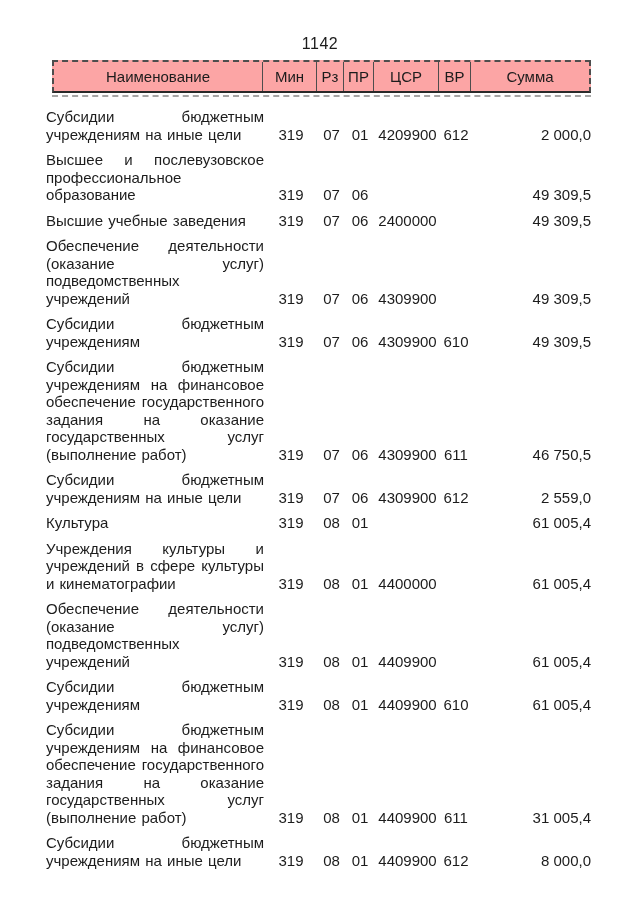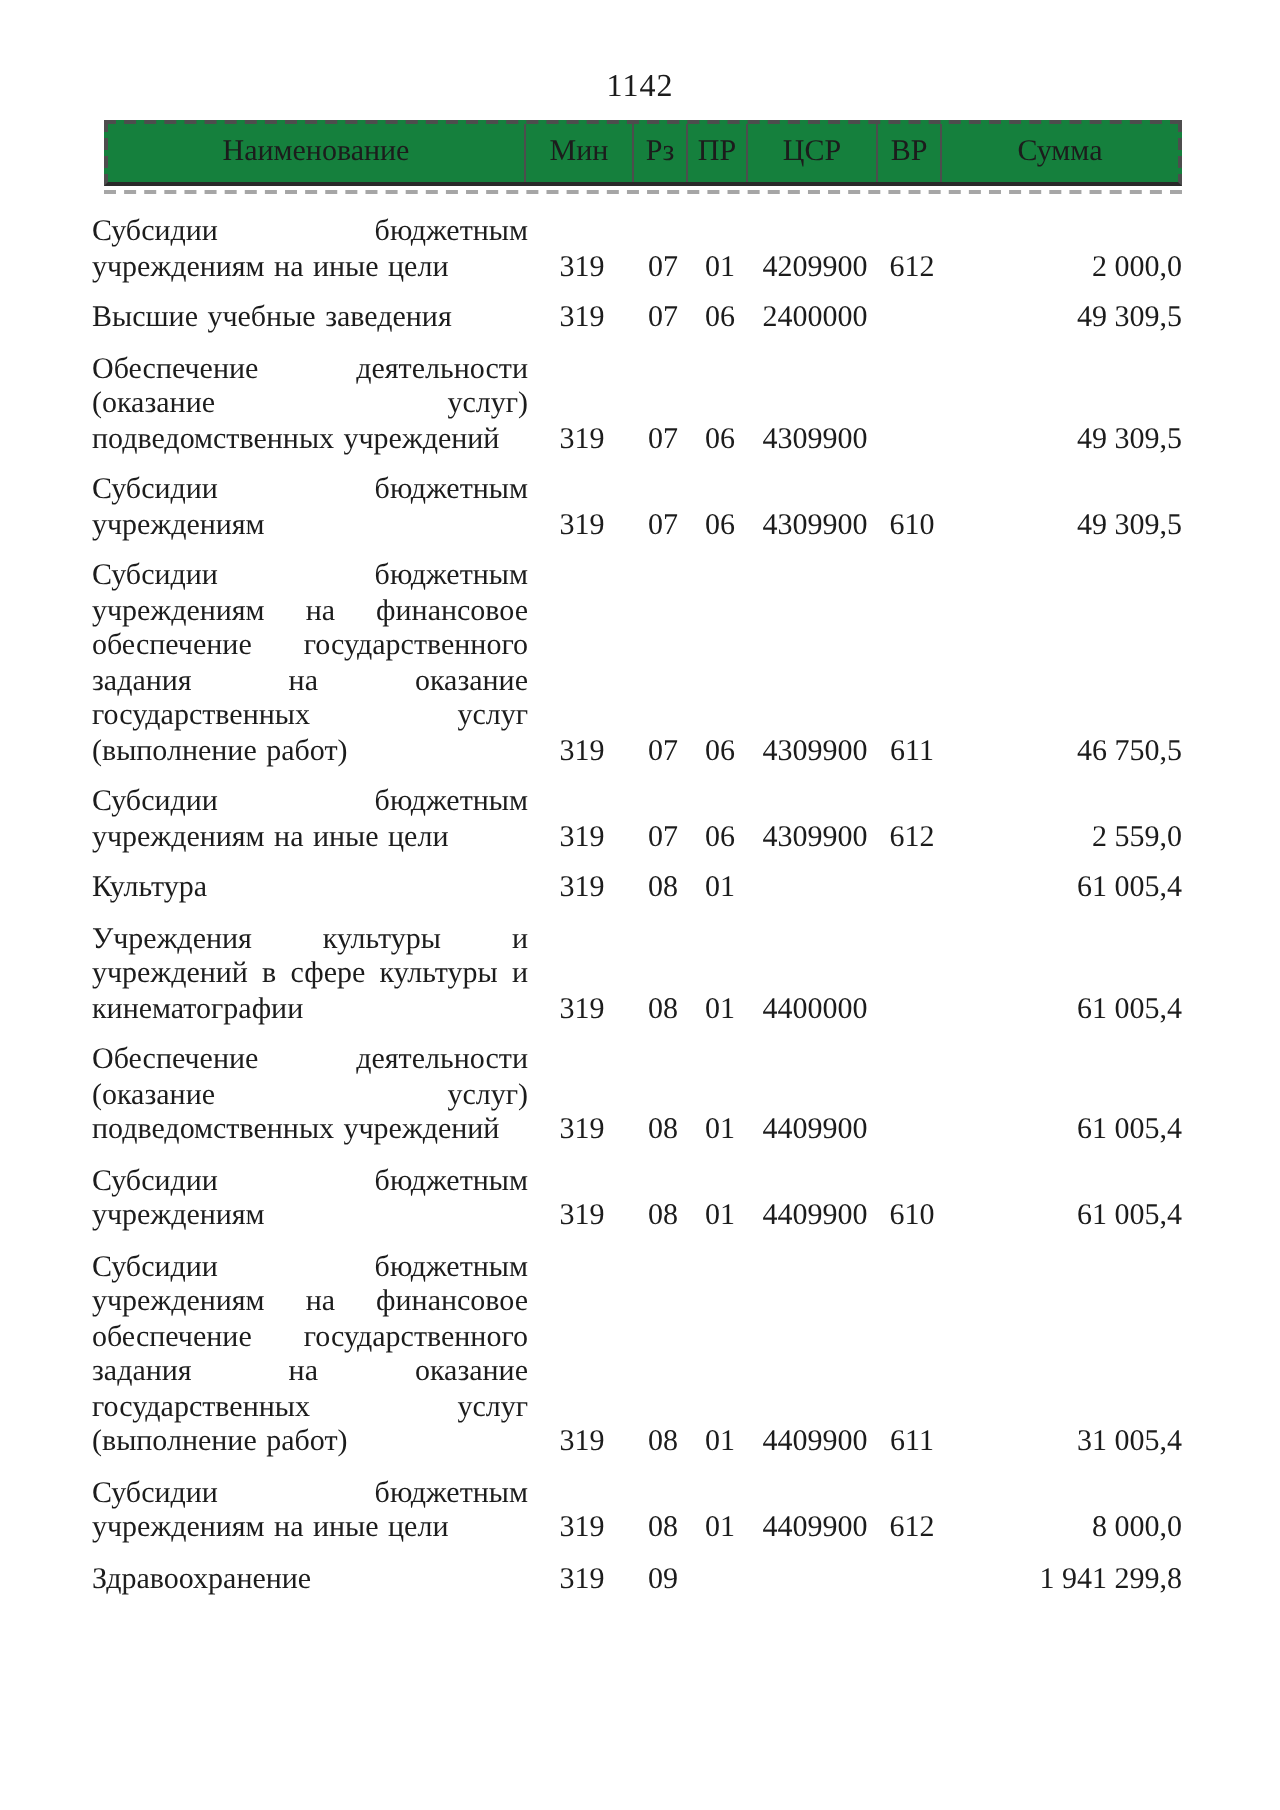--- a/index.html
+++ b/index.html
@@ -5,40 +5,40 @@
   html, body {
     margin: 0;
     padding: 0;
     background: #ffffff;
   }
   .page {
     position: relative;
     width: 640px;
     height: 905px;
     background: #ffffff;
-    font-family: Liberation Serif, serif;
+    font-family: Liberation Sans, sans-serif;
     color: #1c1c1c;
     overflow: hidden;
   }
   .page-number {
     margin-top: 35px;
     width: 640px;
     text-align: center;
     font-size: 16px;
     letter-spacing: 0.5px;
   }
   
   .hdr {
     display: flex;
     box-sizing: border-box;
     width: 539px;
     margin: 7px 0 0 52px;
     border: 2px dashed #4d4d4d;
     border-bottom: 2.5px solid #2a2a2a;
-    background: #15803d;
+    background: #fca5a5;
   }
   .hcell {
     box-sizing: border-box;
     display: flex;
     align-items: center;
     justify-content: center;
     padding: 6px 1px;
     font-size: 15px;
     border-right: 1px solid #4d4d4d;
     white-space: nowrap;
@@ -118,20 +118,29 @@
         <tr class="data-row">
       <td class="c-name">Субсидии бюджетным учреждениям на иные цели</td>
       <td class="c-min">319</td>
       <td class="c-rz">07</td>
       <td class="c-pr">01</td>
       <td class="c-csr">4209900</td>
       <td class="c-vr">612</td>
       <td class="c-sum">2 000,0</td>
     </tr>
         <tr class="data-row">
+      <td class="c-name">Высшее и послевузовское профессиональное образование</td>
+      <td class="c-min">319</td>
+      <td class="c-rz">07</td>
+      <td class="c-pr">06</td>
+      <td class="c-csr"></td>
+      <td class="c-vr"></td>
+      <td class="c-sum">49 309,5</td>
+    </tr>
+        <tr class="data-row">
       <td class="c-name">Высшие учебные заведения</td>
       <td class="c-min">319</td>
       <td class="c-rz">07</td>
       <td class="c-pr">06</td>
       <td class="c-csr">2400000</td>
       <td class="c-vr"></td>
       <td class="c-sum">49 309,5</td>
     </tr>
         <tr class="data-row">
       <td class="c-name">Обеспечение деятельности (оказание услуг) подведомственных учреждений</td>
@@ -216,25 +225,16 @@
     </tr>
         <tr class="data-row">
       <td class="c-name">Субсидии бюджетным учреждениям на иные цели</td>
       <td class="c-min">319</td>
       <td class="c-rz">08</td>
       <td class="c-pr">01</td>
       <td class="c-csr">4409900</td>
       <td class="c-vr">612</td>
       <td class="c-sum">8 000,0</td>
     </tr>
-        <tr class="data-row">
-      <td class="c-name">Здравоохранение</td>
-      <td class="c-min">319</td>
-      <td class="c-rz">09</td>
-      <td class="c-pr"></td>
-      <td class="c-csr"></td>
-      <td class="c-vr"></td>
-      <td class="c-sum">1 941 299,8</td>
-    </tr>
       </tbody>
   </table>
 
 </div>
 
 </body></html>

